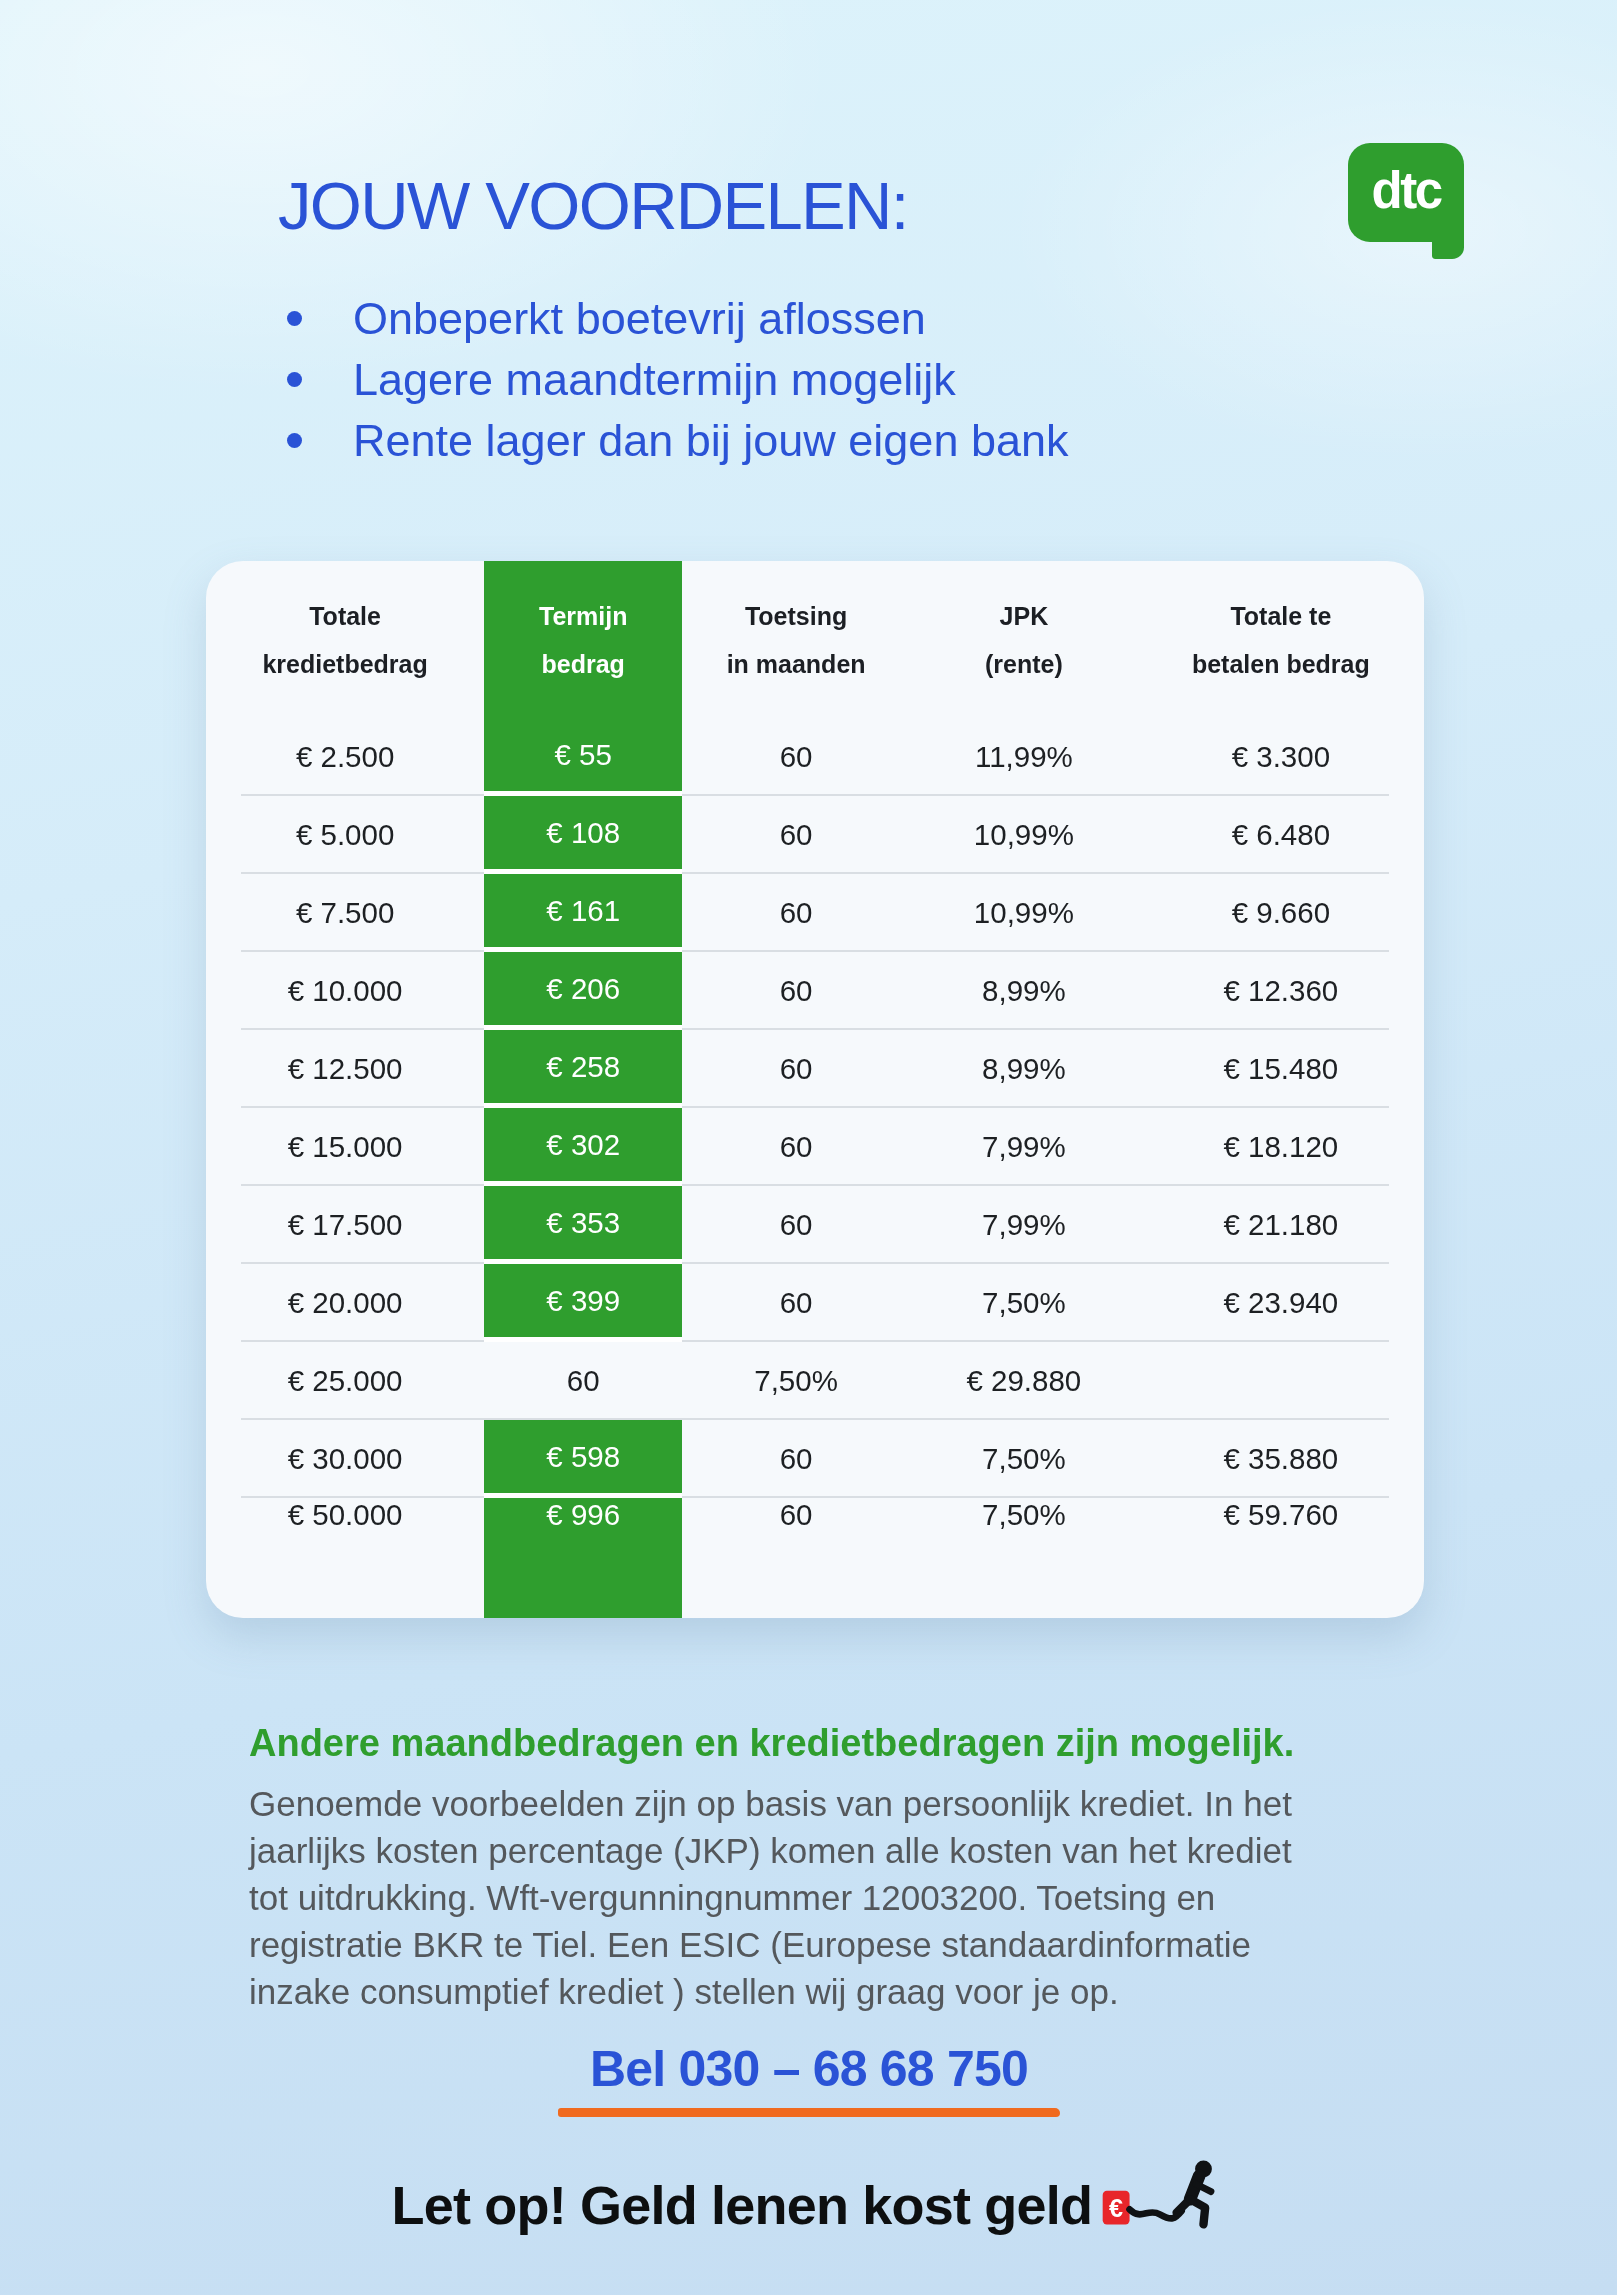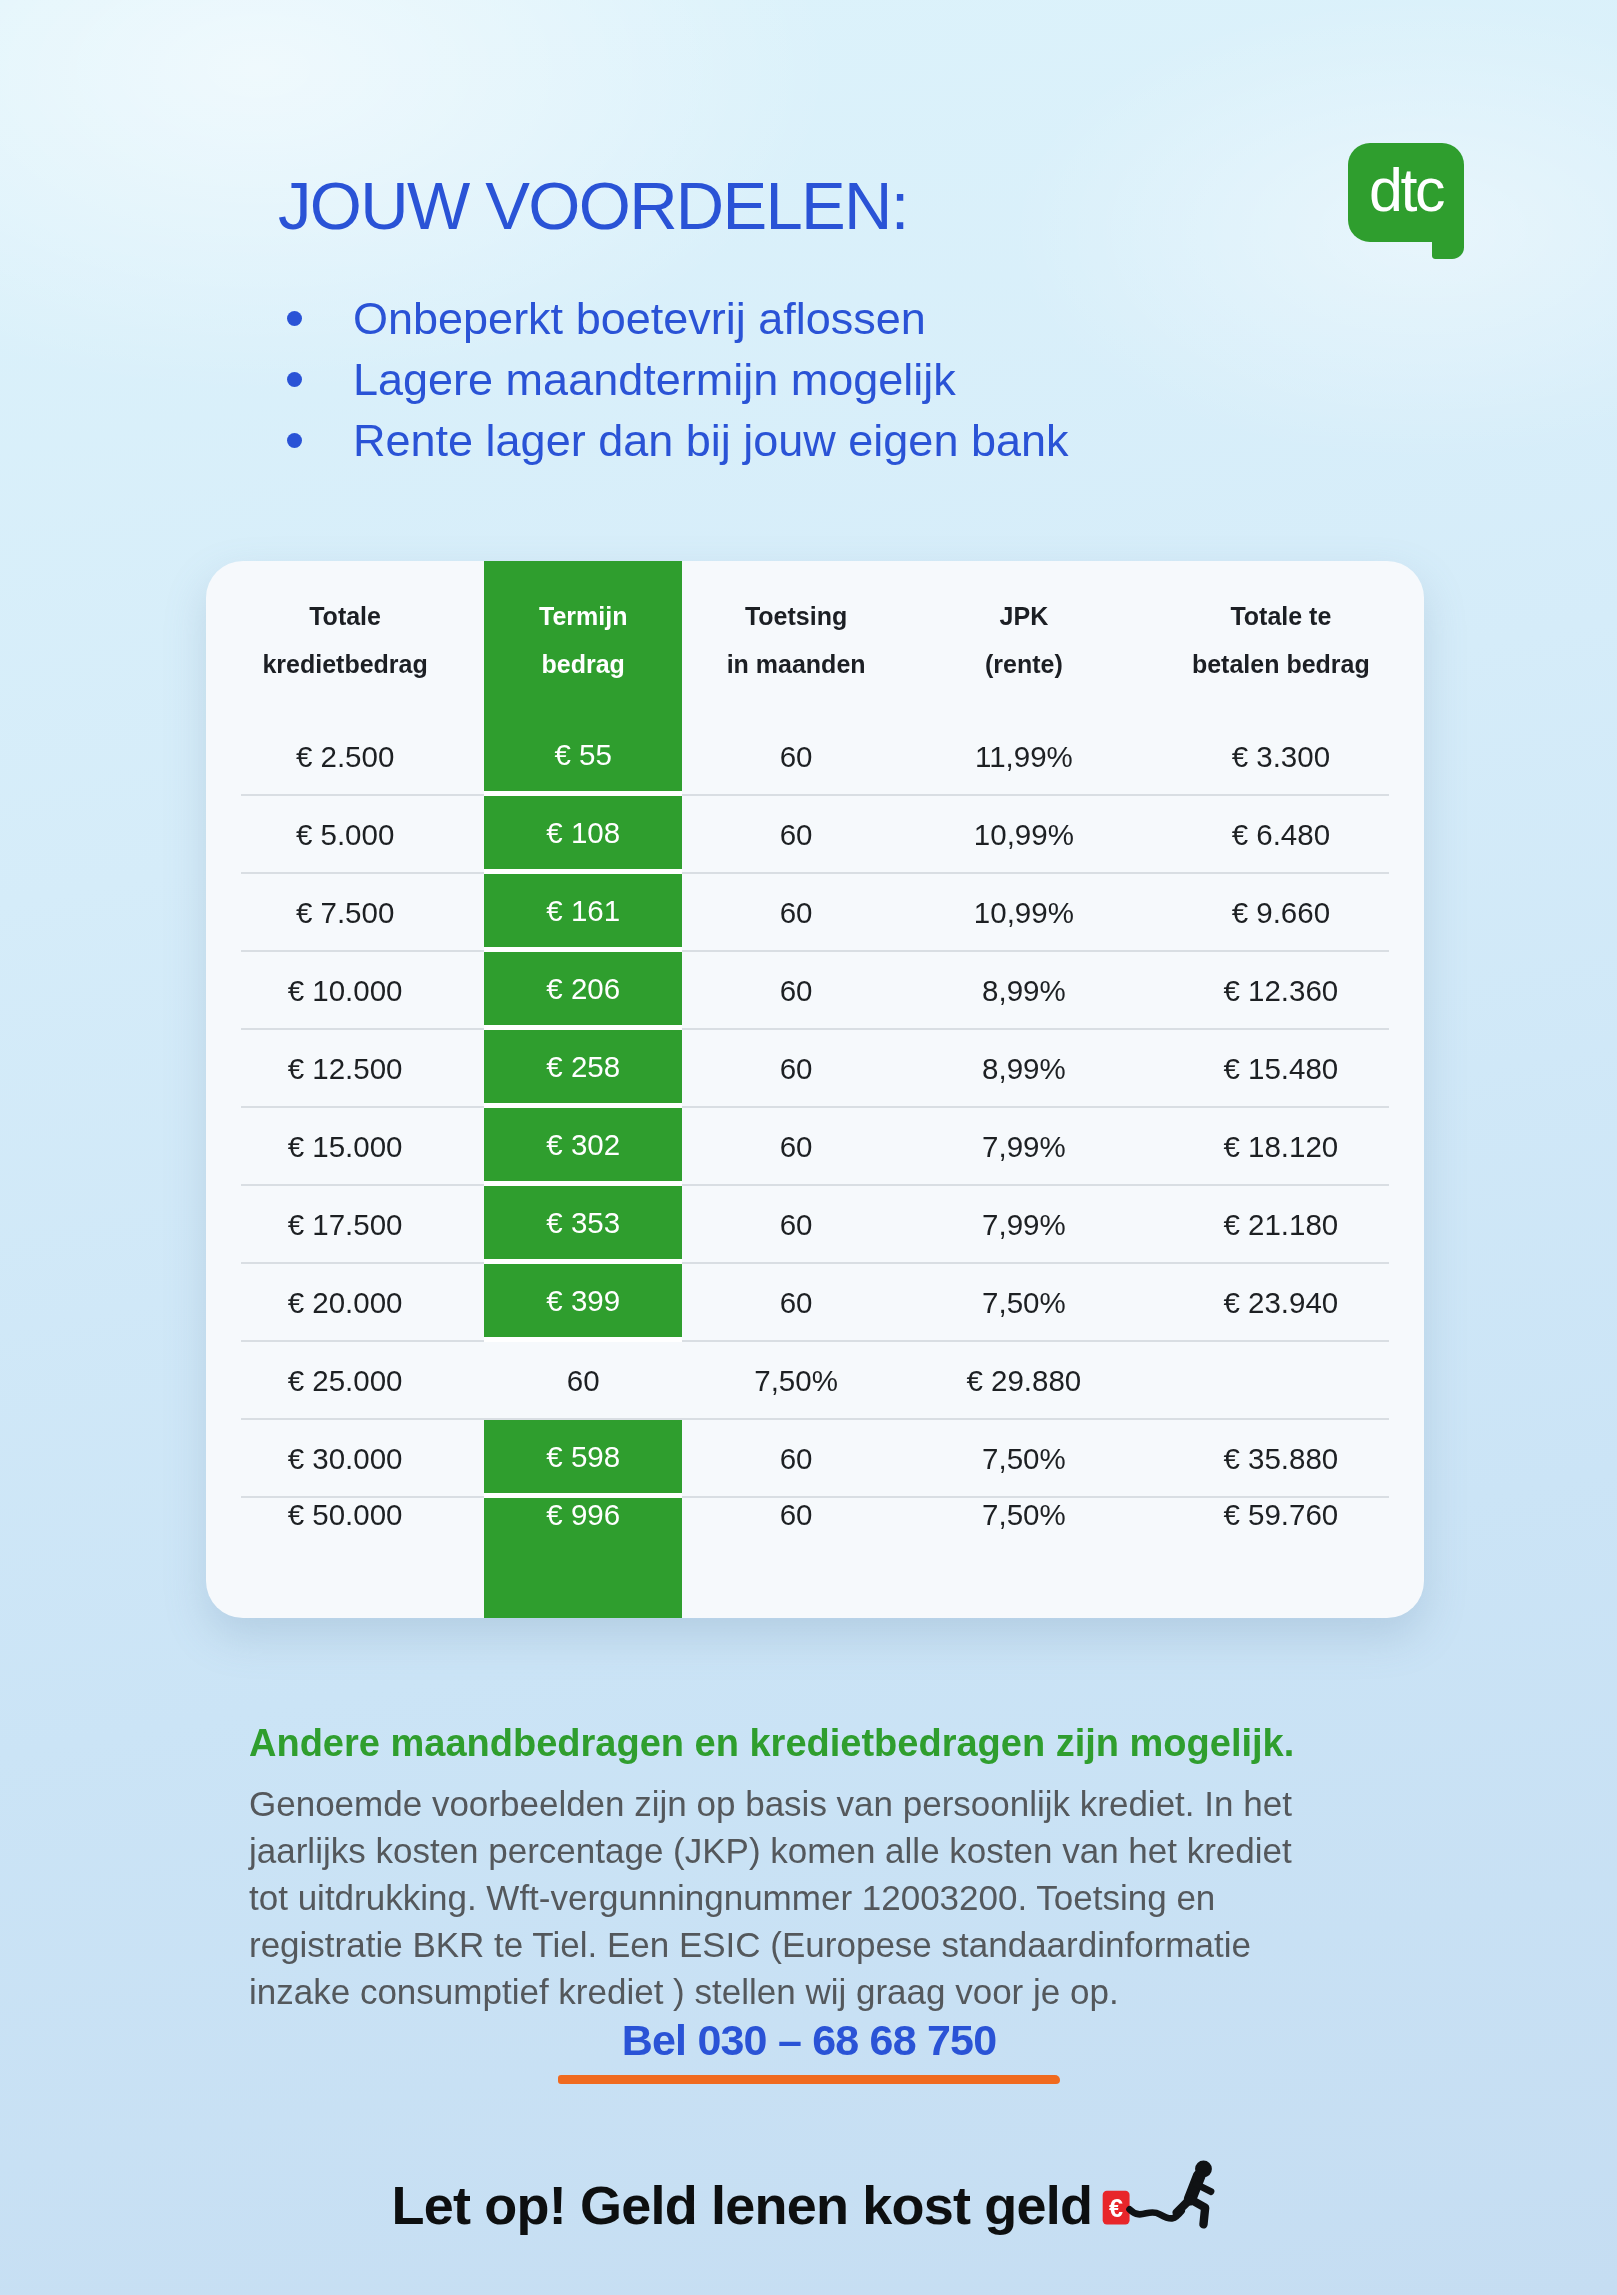--- a/index.html
+++ b/index.html
@@ -32,21 +32,21 @@
     background:var(--green);
     border-radius:22px 22px 8.4px 22px;
     display:flex;align-items:center;justify-content:center;
   }
   .logo::after{
     content:"";position:absolute;right:0;bottom:-17px;
     width:32px;height:27px;background:var(--green);
     border-radius:0 0 11.8px 3.4px;
   }
   .logo-text{
-    color:#fff;font-size:61px;font-weight:normal;letter-spacing:-2.5px;
+    color:#fff;font-size:51px;font-weight:bold;letter-spacing:-2.5px;
     margin-top:-5px;
   }
 
   
   .title{
     position:absolute;left:278px;top:167px;
     font-size:67px;font-weight:normal;color:var(--blue);
     letter-spacing:-1.7px;
   }
 
@@ -120,23 +120,24 @@
     font-size:35px;line-height:47px;color:var(--gray);
   }
 
   
   .phone-wrap{
     position:absolute;left:0;top:2016px;width:100%;
     text-align:center;
   }
   .phone{
     display:inline-block;
-    font-size:43px;font-weight:bold;color:var(--blue);
+    font-size:50px;font-weight:bold;color:var(--blue);
     letter-spacing:-0.8px;
     text-decoration:none;
+    margin-top:24px;
   }
   .phone-underline{
     width:502px;height:9.3px;margin:10px auto 0 auto;
     background:var(--orange);
     border-radius:5px 8.4px 6.7px 5px;
   }
 
   
   .warning{
     position:absolute;left:0;top:2172px;width:100%;

